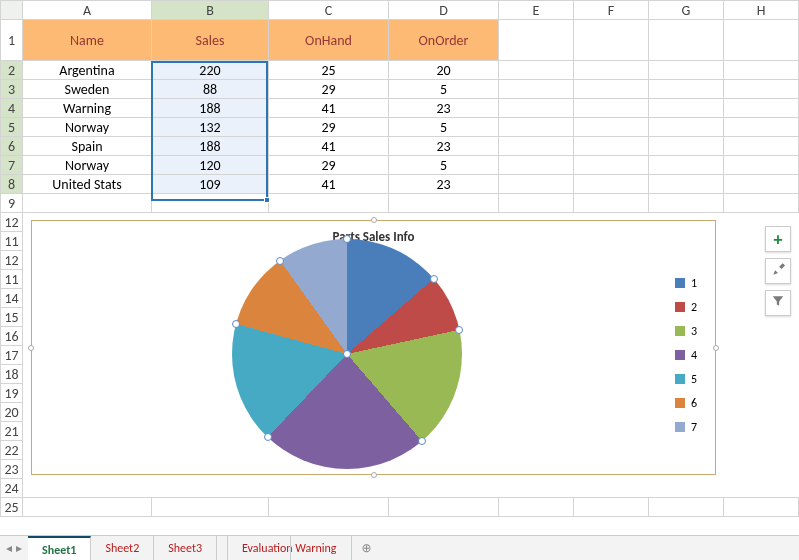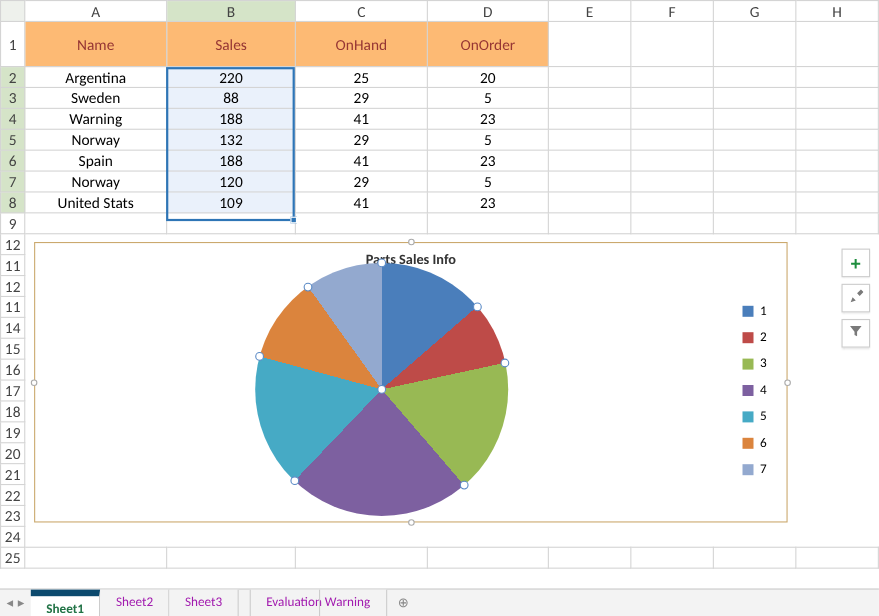--- a/index.html
+++ b/index.html
@@ -25,22 +25,22 @@
 .chart-title{position:absolute;top:8px;left:0;width:100%;text-align:center;font-weight:bold;color:#333;font-size:13px}
 .pie{position:absolute;top:18px;left:200px;width:230px;height:230px;border-radius:50%}
 .pie-handle{position:absolute;width:8px;height:8px;border:1px solid #5a8ac6;background:#fff;border-radius:4px}
 .legend{position:absolute;right:18px;top:50px;font-size:12px;line-height:24px}
 .legend div{display:flex;align-items:center;gap:6px}
 .swatch{width:10px;height:10px;display:inline-block}
 .sidebtns{position:absolute;right:8px;top:226px;display:flex;flex-direction:column;gap:6px}
 .sidebtns div{width:26px;height:26px;border:1px solid #ccc;background:#fff;display:flex;align-items:center;justify-content:center;box-shadow:0 1px 2px rgba(0,0,0,.15)}
 .tabs{position:absolute;bottom:0;left:0;right:0;height:25px;border-top:1px solid #ccc;background:#f3f3f3;display:flex;align-items:center;font-size:12px}
 .tabs .navset{display:flex;padding:0 6px;gap:4px;color:#888}
-.tabs .tab{padding:0 14px;height:24px;line-height:24px;border-right:1px solid #ccc;background:#f3f3f3;color:#a21caf;cursor:pointer}
-.tabs .tab.active{background:#fff;border-top:6px solid #0c4a6e;color:#217346;font-weight:bold;margin-top:-1px}
+.tabs .tab{padding:0 14px;height:24px;line-height:24px;border-right:1px solid #ccc;background:#f3f3f3;color:#b91c1c;cursor:pointer}
+.tabs .tab.active{background:#fff;border-top:2px solid #0c4a6e;color:#217346;font-weight:bold;margin-top:-1px}
 .tabs .add{padding:0 10px;color:#888}
 .selrange{position:absolute;border:2px solid #2e75b6;pointer-events:none}
 .selrange .fh{position:absolute;right:-4px;bottom:-4px;width:6px;height:6px;background:#2e75b6;border:1px solid #fff}
 .vline{position:absolute;bottom:0;height:24px;width:1px;background:#ccc;left:290px}
 </style>
 </head>
 <body>
 
 <div class="grid">
 <table class="sheet">

